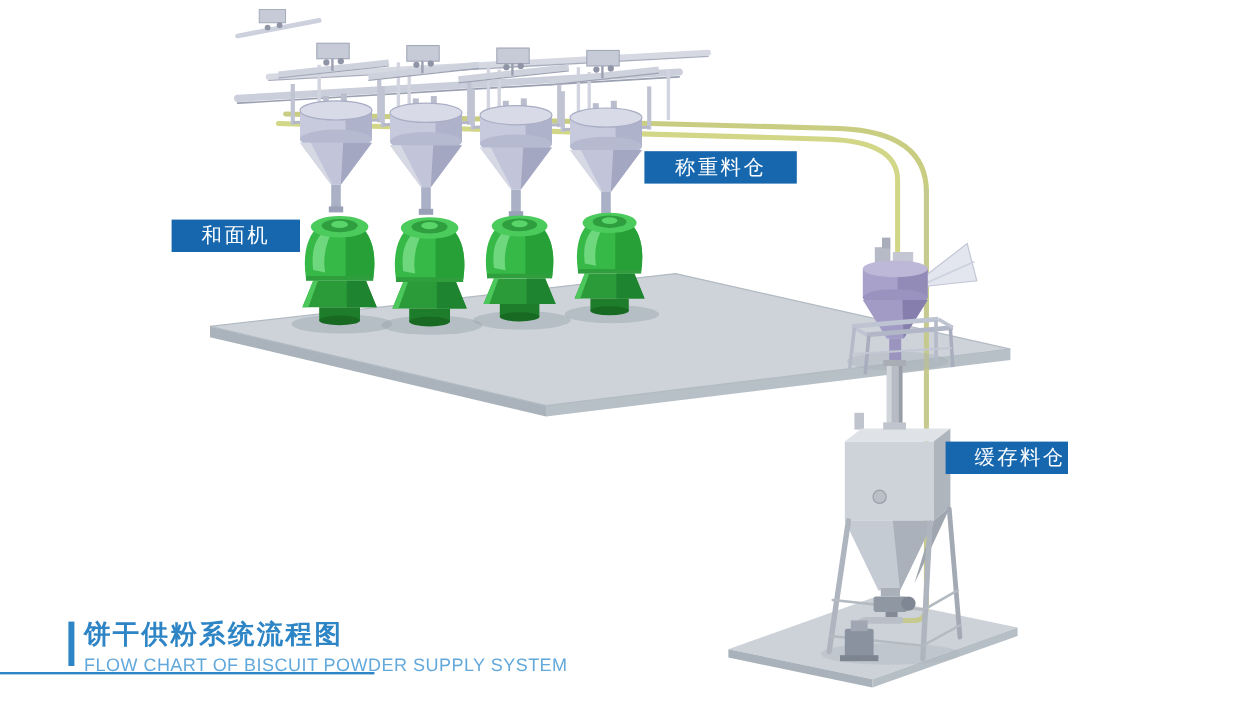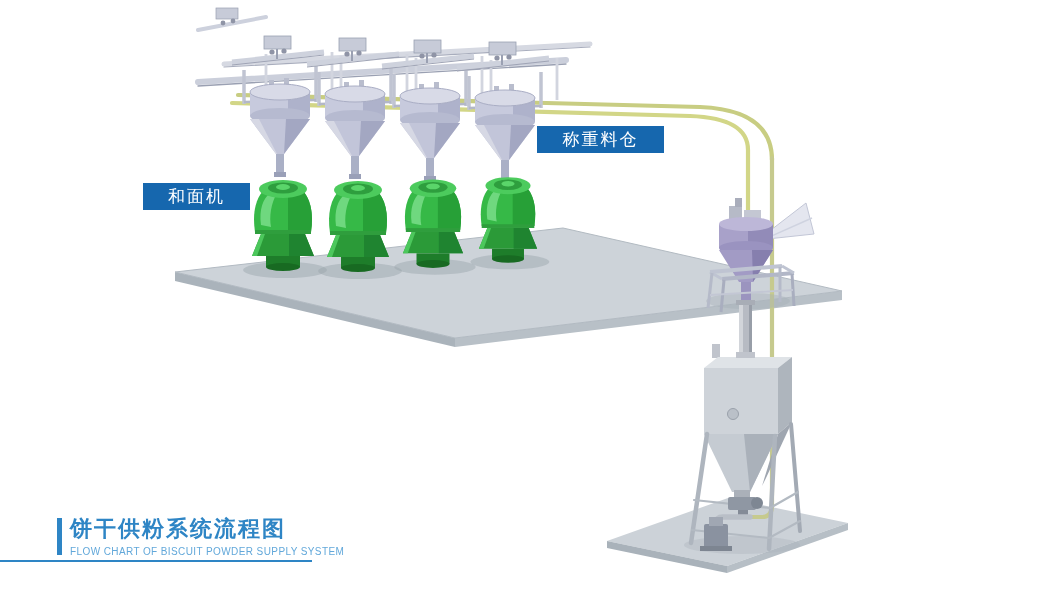--- a/index.html
+++ b/index.html
@@ -18,21 +18,21 @@
     position:absolute;height:27px;line-height:27px;text-align:center;
     background:var(--label-background);color:var(--label-text);
     font-size:17px;letter-spacing:2px;font-weight:normal;
   }
   .title-bar{position:absolute;left:57px;top:518px;width:5px;height:37px;background:var(--title-blue);}
   .title-main{
     position:absolute;left:70px;top:514px;font-size:22px;font-weight:bold;
     color:var(--title-blue);letter-spacing:2px;white-space:nowrap;
   }
   .title-sub{
-    position:absolute;left:70px;top:546px;font-size:10px;color:var(--subtitle-blue);
+    position:absolute;left:70px;top:546px;font-size:15px;color:var(--subtitle-blue);
     letter-spacing:0.4px;white-space:nowrap;
   }
   .title-underline{position:absolute;left:0;top:560px;width:312px;height:2px;background:var(--title-blue);}
 </style>
 </head>
 <body>
 
 <div class="stage">
 
   <svg width="1050" height="600" viewBox="0 0 1050 600">
@@ -187,19 +187,20 @@
       <rect x="738" y="510" width="10" height="8" fill="#848b97"></rect>
       <path d="M716,548 L716,524 Q716,517 723,517 L750,517" fill="none" stroke="#b9bfc7" stroke-width="5.5" stroke-linecap="round"></path>
       <rect x="704" y="524" width="24" height="24" rx="2" fill="#8a92a0"></rect>
       <rect x="709" y="517" width="14" height="9" fill="#a0a7b3"></rect>
       <rect x="700" y="546" width="32" height="5" fill="#7d8591"></rect>
     </g>
   </svg>
 
   <div class="label" style="left:537px;top:126px;width:127px;">称重料仓</div>
   <div class="label" style="left:115px;top:183px;width:107px;margin-left:28px;">和面机</div>
+  <div class="label" style="left:788px;top:368px;width:124px;">缓存料仓</div>
 
   <div class="title-bar"></div>
   <div class="title-main">饼干供粉系统流程图</div>
   <div class="title-sub">FLOW CHART OF BISCUIT POWDER SUPPLY SYSTEM</div>
   <div class="title-underline"></div>
 
 </div>
 
 </body></html>

